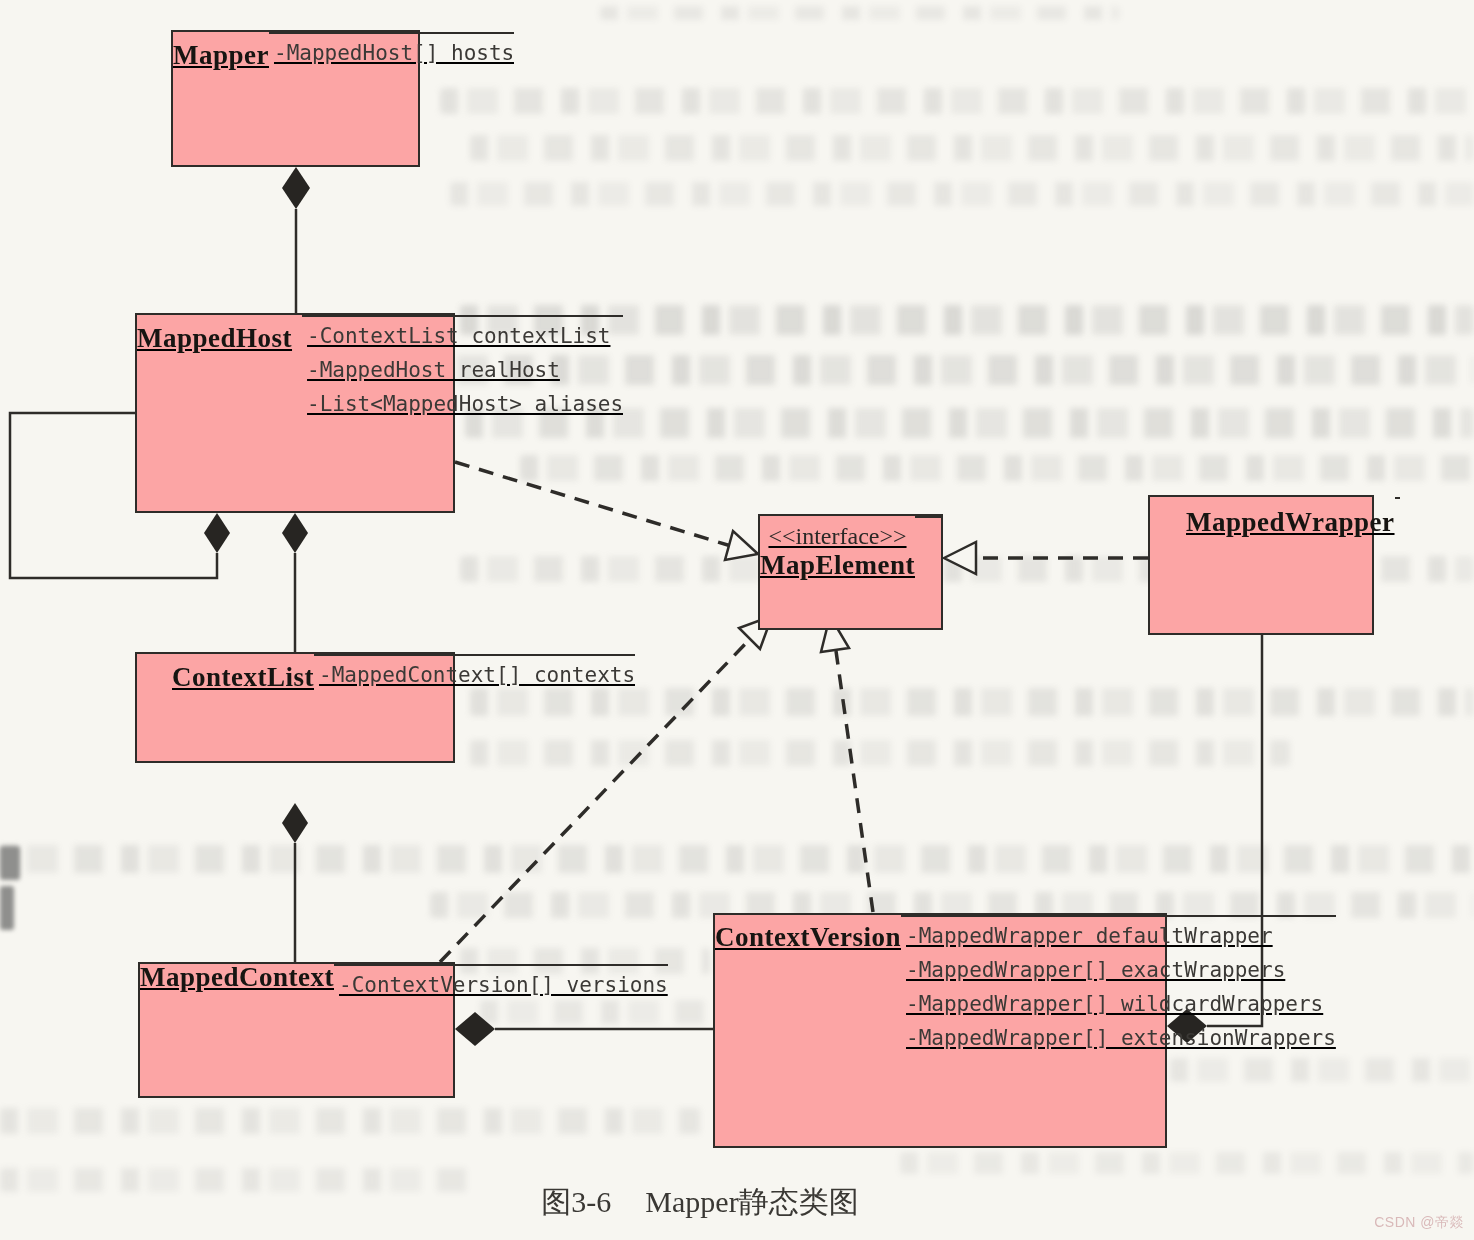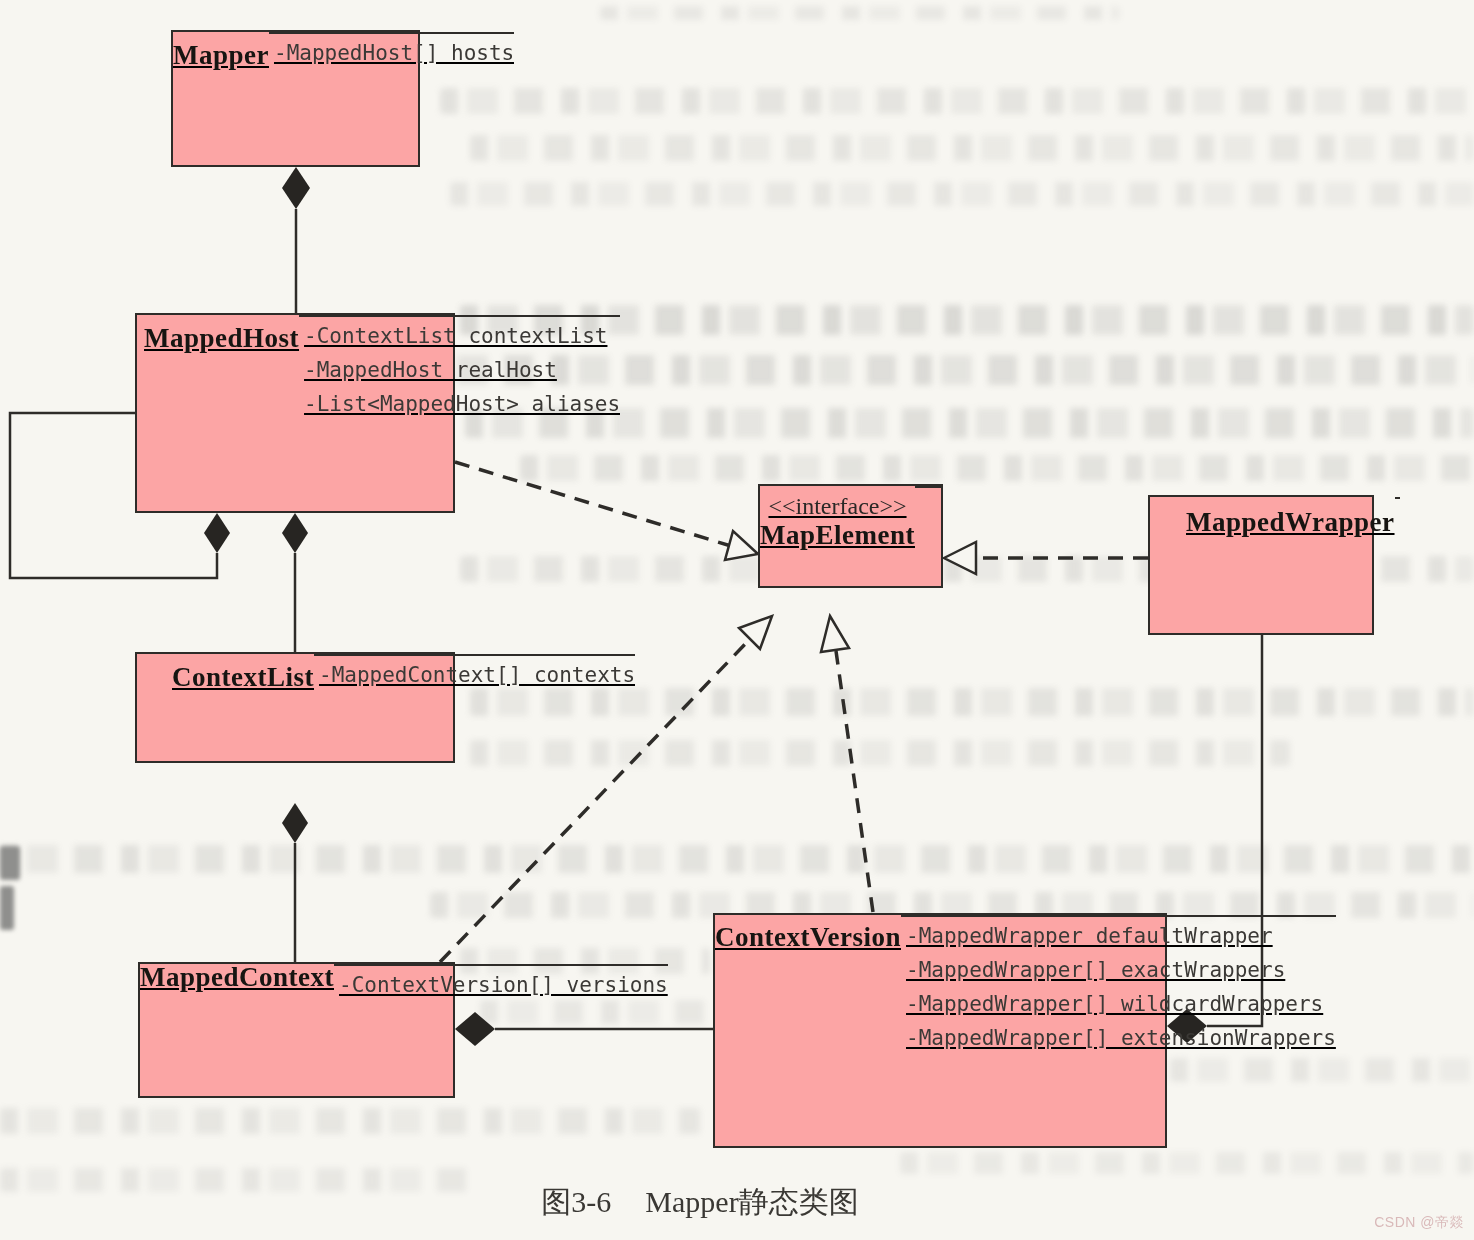--- a/index.html
+++ b/index.html
@@ -121,22 +121,22 @@
 
 <div class="uml-class" style="left:171px;top:30px;width:249px;height:137px;">
   <div class="uml-title" style="height:46px;">Mapper</div>
   <div class="uml-attrs" style="height:43px;">
     <div class="attr">-MappedHost[] hosts</div>
   </div>
   <div class="uml-methods"></div>
 </div>
 
 <div class="uml-class" style="left:135px;top:313px;width:320px;height:200px;">
-  <div class="uml-title" style="height:47px;margin-left:7px;">MappedHost</div>
-  <div class="uml-attrs" style="height:138px;">
+  <div class="uml-title" style="height:47px;">MappedHost</div>
+  <div class="uml-attrs" style="height:138px;margin-left:10px;">
     <div class="attr">-ContextList contextList</div>
     <div class="attr">-MappedHost realHost</div>
     <div class="attr">-List&lt;MappedHost&gt; aliases</div>
   </div>
   <div class="uml-methods"></div>
 </div>
 
 <div class="uml-class" style="left:135px;top:652px;width:320px;height:111px;padding-left:35px;">
   <div class="uml-title" style="height:46px;">ContextList</div>
   <div class="uml-attrs" style="height:46px;">
@@ -146,21 +146,21 @@
 </div>
 
 <div class="uml-class" style="left:138px;top:962px;width:317px;height:136px;">
   <div class="uml-title" style="height:26px;">MappedContext</div>
   <div class="uml-attrs" style="height:46px;">
     <div class="attr">-ContextVersion[] versions</div>
   </div>
   <div class="uml-methods"></div>
 </div>
 
-<div class="uml-class" style="left:758px;top:484px;width:185px;height:104px;">
+<div class="uml-class" style="left:758px;top:514px;width:185px;height:116px;">
   <div class="uml-title" style="height:72px;">
     <div class="stereotype">&lt;&lt;interface&gt;&gt;</div>
     <div>MapElement</div>
   </div>
   <div class="uml-methods"></div>
 </div>
 
 <div class="uml-class" style="left:1148px;top:495px;width:226px;height:140px;padding-left:36px;">
   <div class="uml-title" style="height:50px;">MappedWrapper</div>
   <div class="uml-attrs" style="height:40px;"></div>

